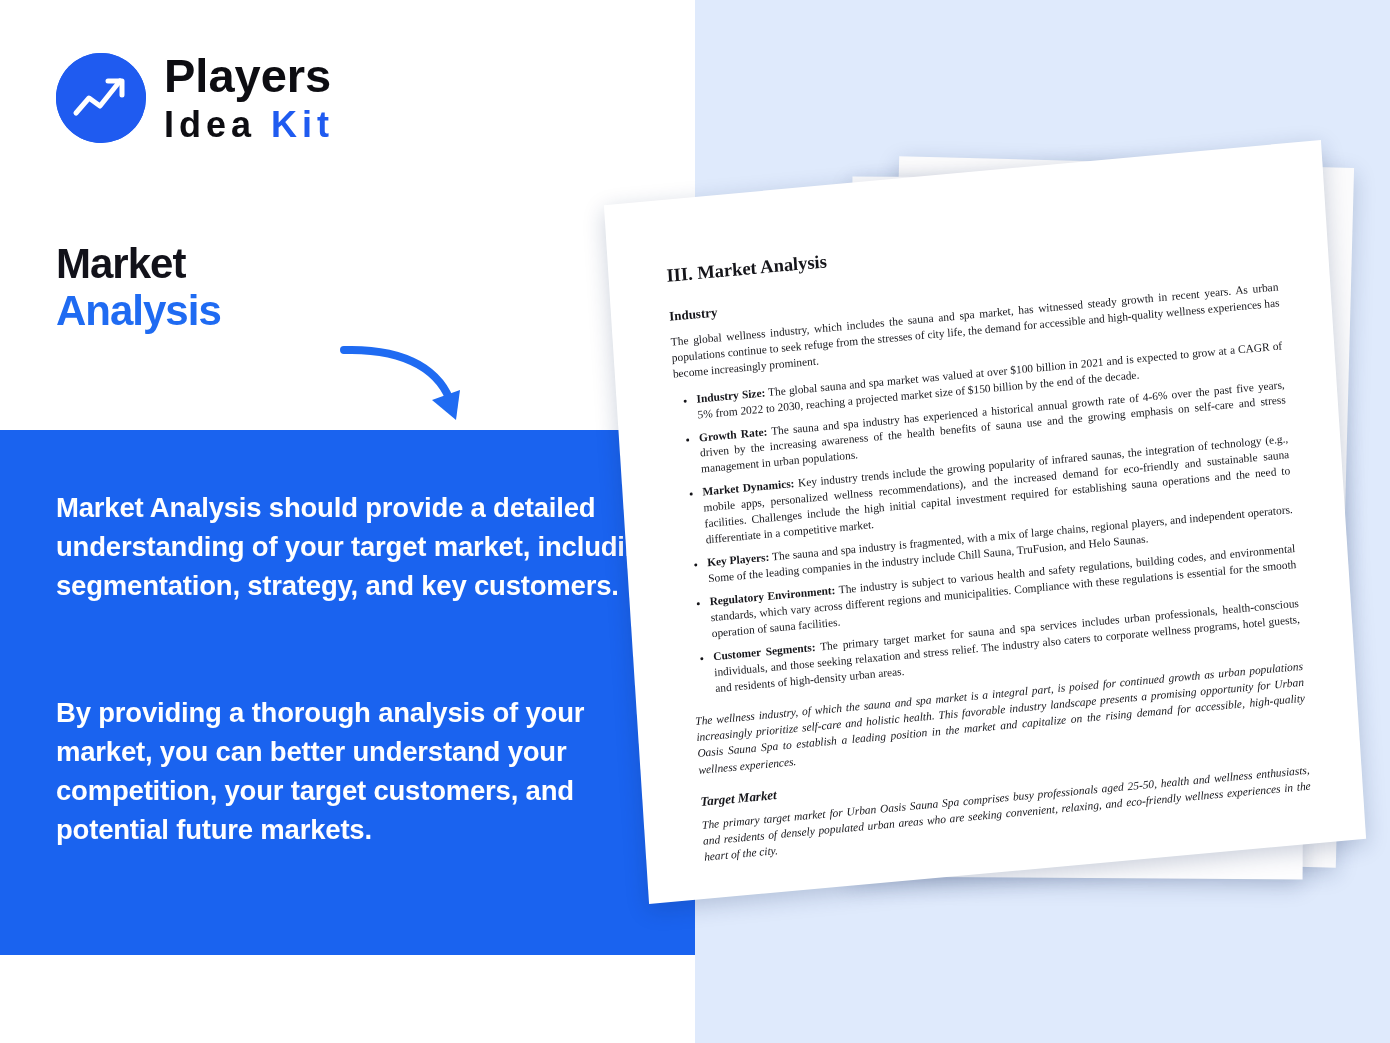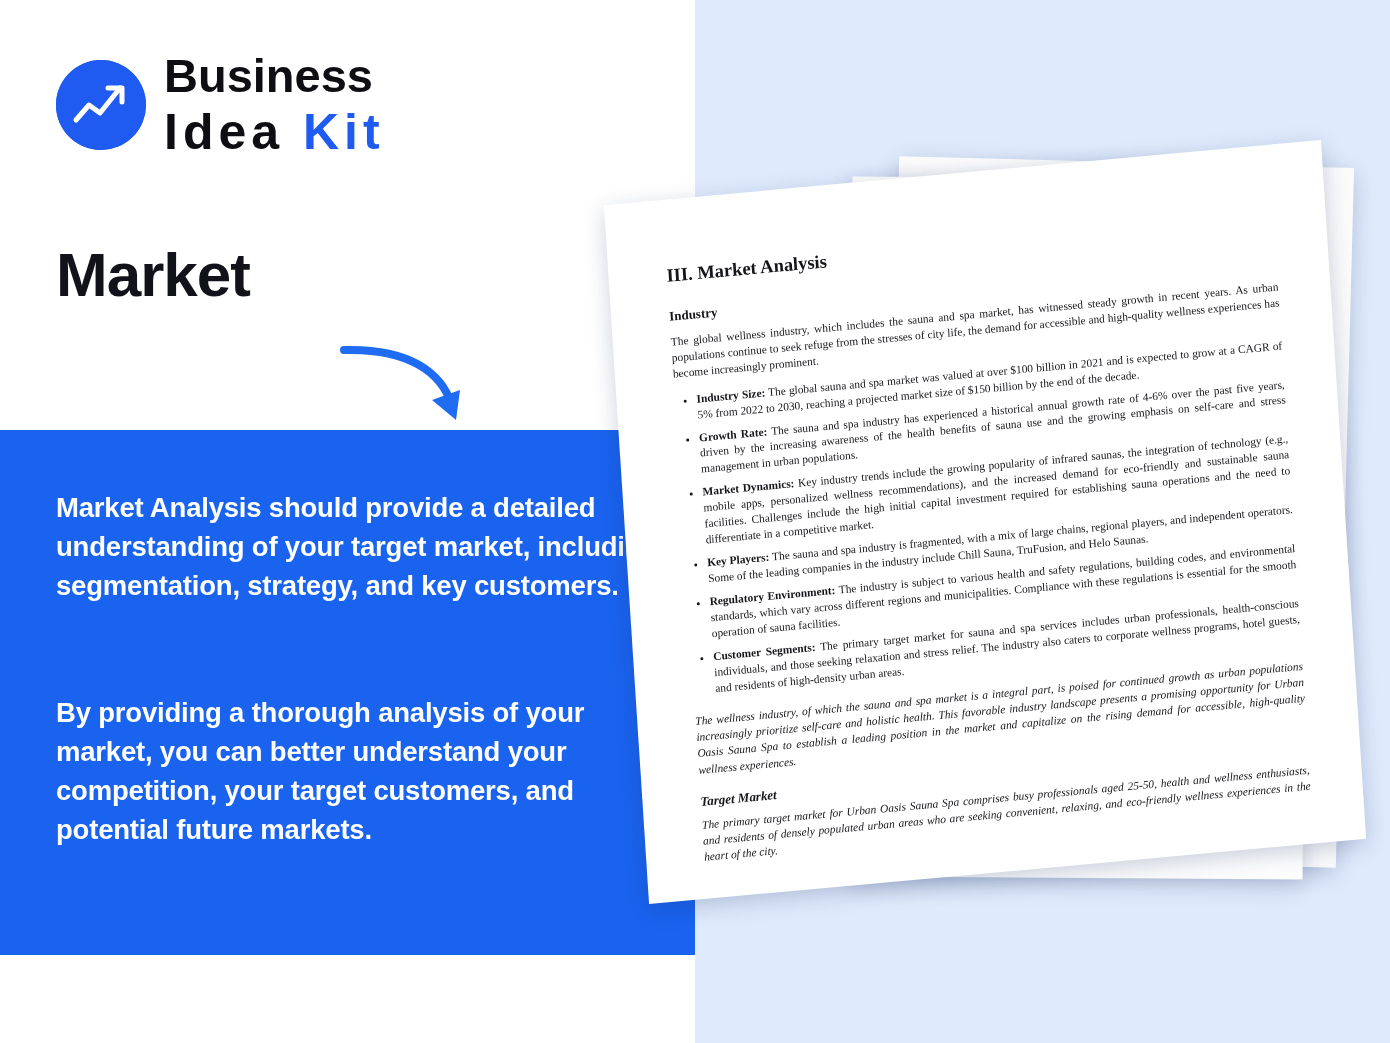--- a/index.html
+++ b/index.html
@@ -63,32 +63,32 @@
     line-height: 1;
   }
   .logo-line1 {
     font-size: 47px;
     font-weight: bold;
     letter-spacing: 0px;
     color: #0d0d12;
   }
   .logo-line2 {
     margin-top: 8px;
-    font-size: 50px;
+    font-size: 36px;
     font-weight: bold;
     letter-spacing: 5px;
     color: #0d0d12;
   }
   .logo-line2 .kit { color: #1f5bf0; }
 
   
   .title {
     position: absolute;
     left: 56px; top: 240px;
-    font-size: 62px;
+    font-size: 42px;
     font-weight: bold;
     line-height: 1.12;
     letter-spacing: -1px;
   }
   .title .l1 { color: #12121a; display: block; }
   .title .l2 { color: #1f6bf2; display: block; }
 
   
   .arrow {
     position: absolute;
@@ -189,30 +189,31 @@
 
   <div class="logo-wrap">
     <div class="logo-mark">
       <svg width="90" height="90" viewBox="0 0 90 90" aria-hidden="true">
         <circle cx="45" cy="45" r="45" fill="#1f5bf0"></circle>
         <polyline points="20,60 33,45 44,53 64,28" fill="none" stroke="#ffffff" stroke-width="5" stroke-linecap="round" stroke-linejoin="round"></polyline>
         <polyline points="52,28 66,28 66,42" fill="none" stroke="#ffffff" stroke-width="5" stroke-linecap="round" stroke-linejoin="round"></polyline>
       </svg>
     </div>
     <div class="logo-text">
-      <div class="logo-line1">Business</div>
+      <div class="logo-line1">Players</div>
       <div class="logo-line2">
         <span>Idea</span>
         <span class="kit">Kit</span>
       </div>
     </div>
   </div>
 
   <div class="title">
     <span class="l1">Market</span>
+    <span class="l2">Analysis</span>
   </div>
 
   <div class="arrow">
     <svg width="150" height="110" viewBox="0 0 150 110" aria-hidden="true">
       <path d="M8 20 C 72 18, 106 42, 116 76" fill="none" stroke="#1f6bf2" stroke-width="8" stroke-linecap="round"></path>
       <path d="M96 70 L120 90 L124 60 Z" fill="#1f6bf2"></path>
     </svg>
   </div>
 
   <div class="blue-panel">

